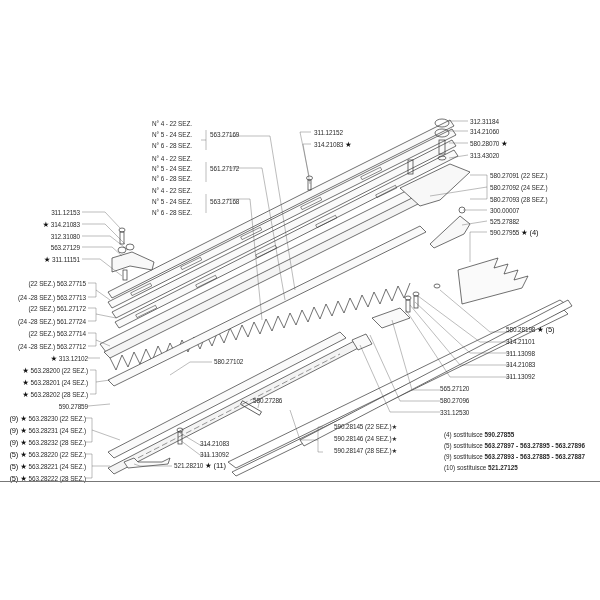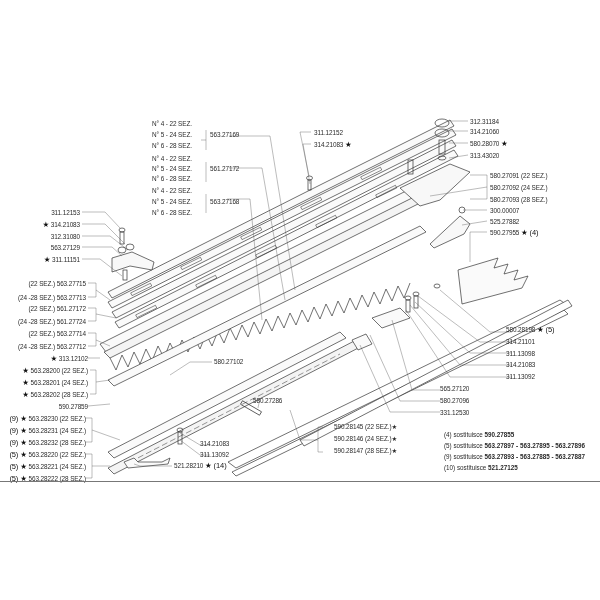--- a/index.html
+++ b/index.html
@@ -272,21 +272,21 @@
 </div>
 <div class="lbl r" style="right:514px;top:475px;">
   <span class="star">(5) ★</span>
   <span>563.28222 (28 SEZ.)</span>
 </div>
 
 <div class="lbl" style="left:200px;top:440px;">314.21083</div>
 <div class="lbl" style="left:200px;top:451px;">311.13092</div>
 <div class="lbl" style="left:174px;top:462px;">
   <span>521.28210</span>
-  <span class="star">★ (14)</span>
+  <span class="star">★ (11)</span>
 </div>
 <div class="lbl" style="left:253px;top:397px;">580.27286</div>
 
 <div class="lbl" style="left:506px;top:326px;">
   <span>580.28198</span>
   <span class="star">★ (5)</span>
 </div>
 <div class="lbl" style="left:506px;top:338px;">314.21101</div>
 <div class="lbl" style="left:506px;top:350px;">311.13098</div>
 <div class="lbl" style="left:506px;top:361px;">314.21083</div>

